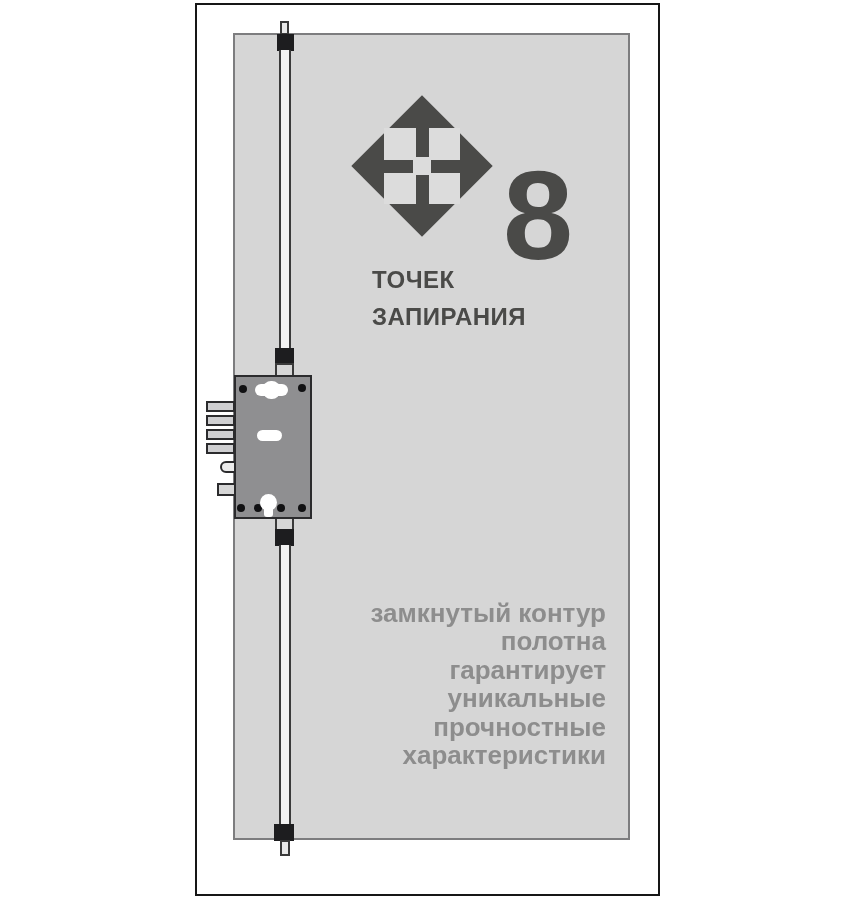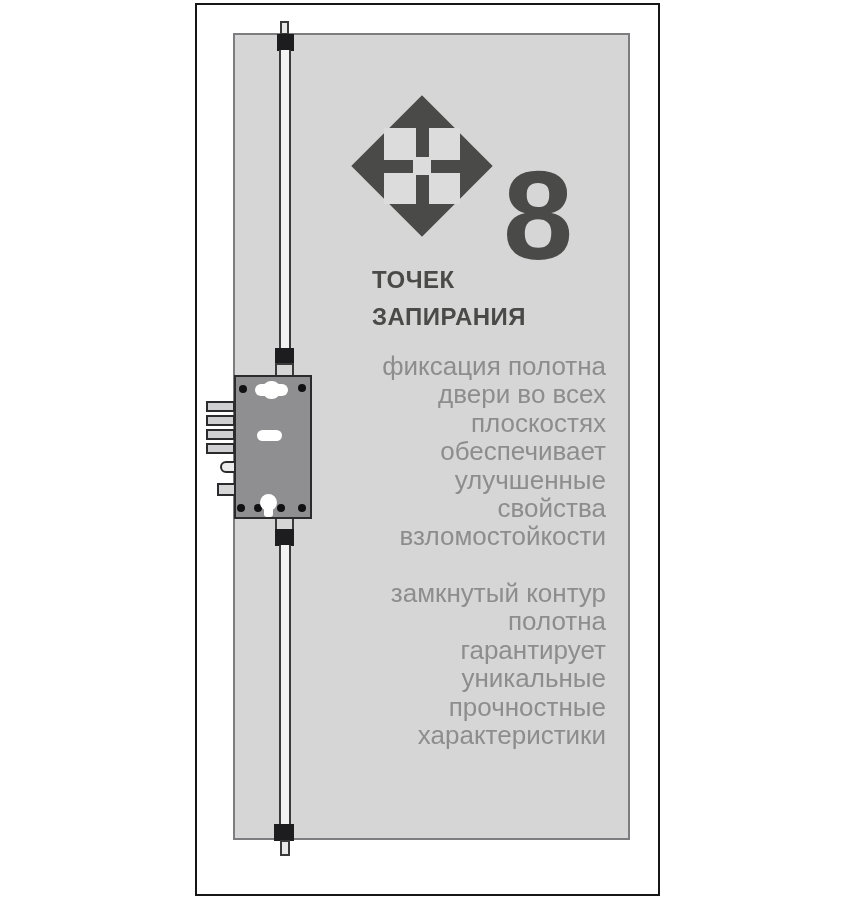--- a/index.html
+++ b/index.html
@@ -57,48 +57,41 @@
   .logo-center{position:absolute;left:29px;top:29px;width:18px;height:18px;background:#dcdcdc;}
 
   
   .big-number{left:498px;top:153px;width:80px;font-size:126px;line-height:1;font-weight:bold;
               color:var(--accent);text-align:center;}
   .headline{left:372px;top:261px;width:260px;font-size:24px;line-height:37px;font-weight:bold;
             color:var(--accent);letter-spacing:0.5px;white-space:pre-line;}
   .para{left:350px;width:256px;font-size:26px;line-height:28.4px;color:var(--body-gray);
         text-align:right;white-space:pre-line;}
   .para1{top:352px;}
-  .para2{top:579px;}
+  .para2{top:599px;font-weight:bold;}
 </style>
 </head>
 <body>
 
 <div class="stage">
 
   <div class="abs frame"></div>
   <div class="abs panel"></div>
 
   <div class="abs diamond"></div>
   <div class="abs logo-square">
     <div class="logo-vbar"></div>
     <div class="logo-hbar"></div>
     <div class="logo-center"></div>
   </div>
 
   <div class="abs big-number">8</div>
   <div class="abs headline">ТОЧЕК
 ЗАПИРАНИЯ</div>
 
-  <div class="abs para para1">фиксация полотна
-двери во всех
-плоскостях
-обеспечивает
-улучшенные
-свойства
-взломостойкости</div>
   <div class="abs para para2">замкнутый контур
 полотна
 гарантирует
 уникальные
 прочностные
 характеристики</div>
 
   <div class="abs rod-tip rod-tip-top"></div>
   <div class="abs rod-cap cap-top"></div>
   <div class="abs rod rod-upper"></div>

